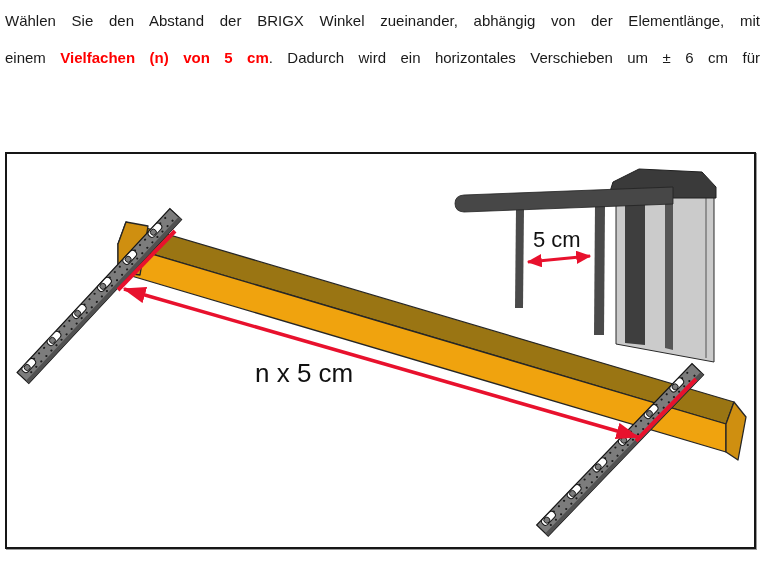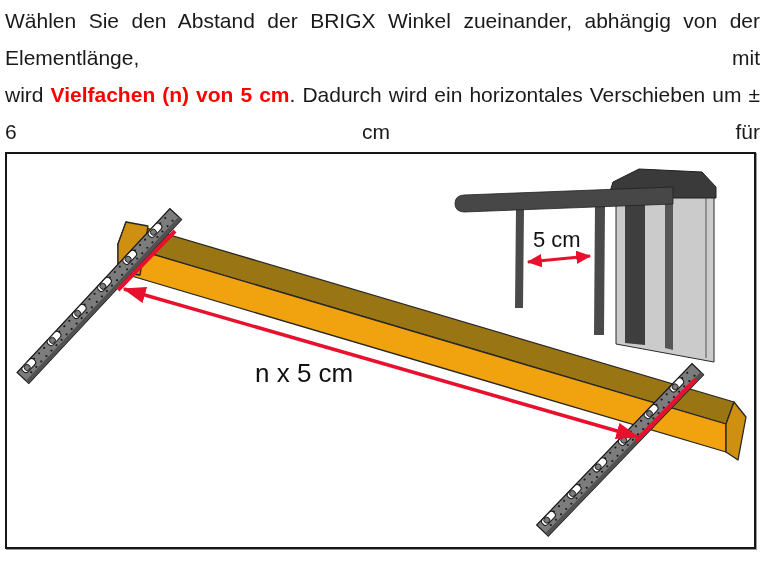--- a/index.html
+++ b/index.html
@@ -10,21 +10,21 @@
   }
   *{box-sizing:border-box;}
   html,body{margin:0;padding:0;}
   body{
     width:765px;height:573px;position:relative;overflow:hidden;
     background:#ffffff;color:var(--ink);
     font-family:"Liberation Sans", sans-serif;
   }
   .para{
     position:absolute;left:5px;top:0;width:755px;
-    font-size:21px;line-height:37px;padding-top:2px;
+    font-size:15px;line-height:37px;padding-top:2px;
   }
   .pline{white-space:normal;}
   .pline.just{text-align:justify;text-align-last:justify;-moz-text-align-last:justify;}
   .red{color:var(--text_red);font-weight:bold;}
   .figure{
     position:absolute;left:5px;top:152px;width:751px;height:397px;
     border:2px solid #161616;background:#fff;box-shadow:1px 1px 0 #9a9a9a;
   }
   .figure svg{display:block;}
   .c-beam-top{fill:var(--beam_top);}
@@ -38,21 +38,21 @@
   .c-red-fill{fill:var(--arrow_red);}
   .fig-label{font-family:"Liberation Sans",sans-serif;font-size:26px;fill:#111;}
   .fig-label-sm{font-family:"Liberation Sans",sans-serif;font-size:22px;fill:#111;}
 </style>
 </head>
 <body>
 
 <div class="para">
   <div class="pline just">Wählen Sie den Abstand der BRIGX Winkel zueinander, abhängig von der Elementlänge, mit</div>
   <div class="pline just">
-    <span>wird </span><span class="red">Vielfachen (n) von 5 cm</span><span>. Dadurch wird ein horizontales Verschieben um ± 6 cm für</span>
+    <span>einem </span><span class="red">Vielfachen (n) von 5 cm</span><span>. Dadurch wird ein horizontales Verschieben um ± 6 cm für</span>
   </div>
 </div>
 
 <div class="figure">
   <svg width="751" height="397" viewBox="0 0 751 397" xmlns="http://www.w3.org/2000/svg">
     <defs>
       <marker id="ahBig" viewBox="0 0 7 5" markerWidth="7" markerHeight="5" refX="6.2" refY="2.5" orient="auto-start-reverse" markerUnits="strokeWidth">
         <path d="M0,0.1 L6.6,2.5 L0,4.9 Z" class="c-red-fill"></path>
       </marker>
       <marker id="ahSmall" viewBox="0 0 6 5" markerWidth="6" markerHeight="5" refX="4.6" refY="2.25" orient="auto-start-reverse" markerUnits="strokeWidth">

